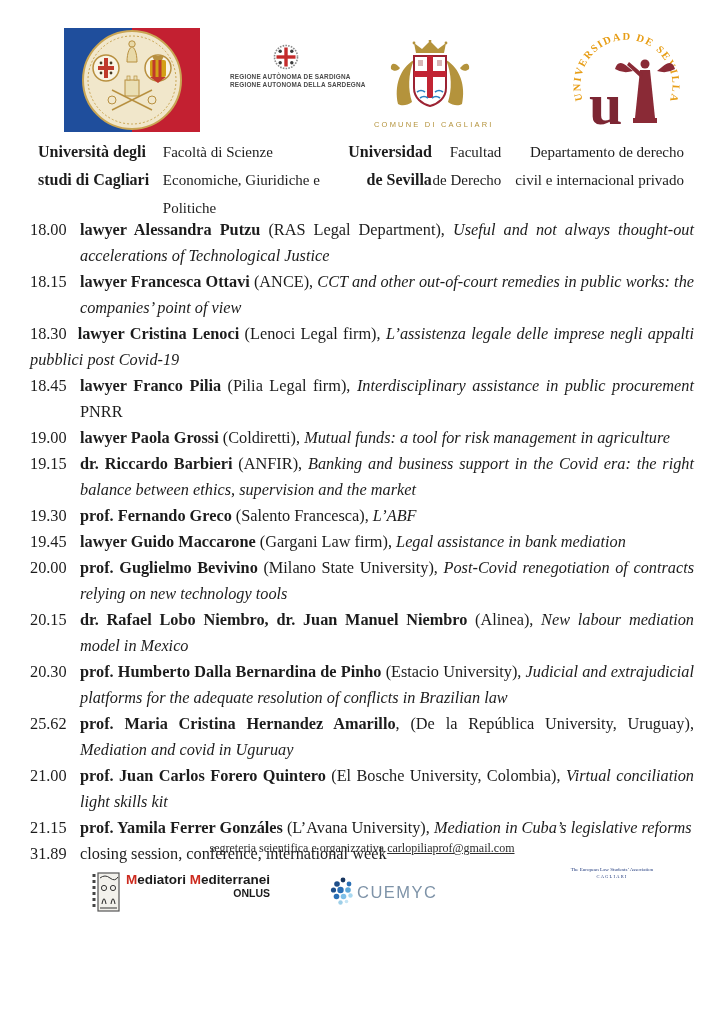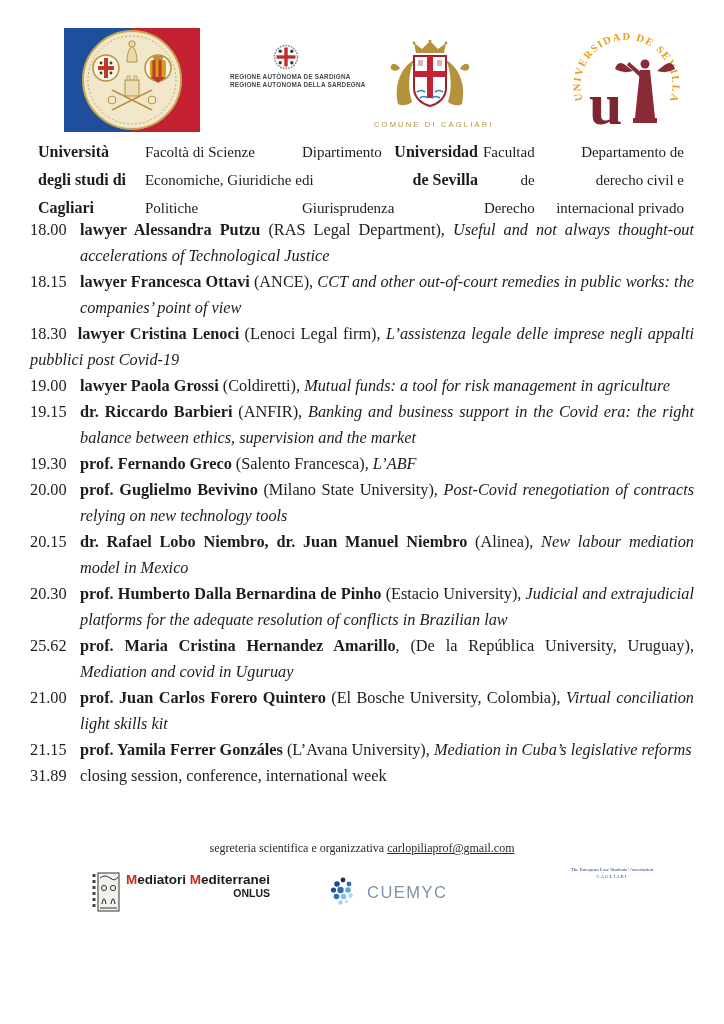--- a/index.html
+++ b/index.html
@@ -43,21 +43,21 @@
   #foot .email{text-decoration:underline;}
 
   
   #mediatori{left:92px;top:872px;display:flex;align-items:flex-start;}
   #mediatori .txt{margin-left:6px;font-family:"Liberation Sans",sans-serif;}
   #mediatori .name{font-weight:bold;font-size:13.5px;color:#1a1a1a;line-height:15px;white-space:nowrap;}
   #mediatori .name .red{color:#cc2a1e;}
   #mediatori .onlus{font-weight:bold;font-size:10.5px;color:#1a1a1a;text-align:right;line-height:13px;}
   #cuemyc{left:330px;top:876px;display:flex;align-items:center;}
   #cuemyc .lbl{font-family:"Liberation Sans",sans-serif;font-size:16.5px;color:#7e93a8;
-    letter-spacing:1.5px;margin-left:11px;}
+    letter-spacing:1.5px;margin-left:1px;}
   #elsa{left:554px;top:866px;width:116px;text-align:center;color:#203a7d;}
   #elsa .logo{font-weight:bold;font-style:italic;font-size:25px;line-height:26px;}
   #elsa .l2{font-size:5px;line-height:7px;}
   #elsa .l3{font-size:4.5px;letter-spacing:1.2px;line-height:7px;}
 </style>
 </head>
 <body>
 
 <div class="abs" id="seal">
   <svg width="136" height="104" viewBox="0 0 136 104">
@@ -154,50 +154,57 @@
       <path d="M78 44 L64 32 L62 35 L76 48 Z"></path>
       <rect x="68" y="88" width="24" height="5"></rect>
     </g>
   </svg>
 </div>
 
 <div class="abs" id="hdr">
   <div class="col">
     <div class="t">Università degli studi di Cagliari</div>
     <div class="s">Facoltà di Scienze Economiche, Giuridiche e Politiche</div>
-    <div class="s">Dipartimento di Giurisprudenza</div>
   </div>
   <div class="col r">
     <div class="t">Universidad de Sevilla</div>
     <div class="s">Facultad de Derecho</div>
     <div class="s">Departamento de derecho civil e internacional privado</div>
   </div>
 </div>
 
 <div class="abs" id="sched">
     <div class="entry">
       <span class="time">18.00</span>
       <span class="content"><span class="speaker">lawyer Alessandra Putzu</span><span class="mid"> (RAS Legal Department), </span><span class="title">Useful and not always thought-out accelerations of Technological Justice</span></span>
     </div>
     <div class="entry">
       <span class="time">18.15</span>
       <span class="content"><span class="speaker">lawyer Francesca Ottavi</span><span class="mid"> (ANCE), </span><span class="title">CCT and other out-of-court remedies in public works: the companies’ point of view</span></span>
     </div>
     <div class="entry flush"><span class="time">18.30</span><span class="content"><span class="speaker">lawyer Cristina Lenoci</span><span class="mid"> (Lenoci Legal firm), </span><span class="title">L’assistenza legale delle imprese negli appalti pubblici post Covid-19</span></span></div>
     <div class="entry">
+      <span class="time">18.45</span>
+      <span class="content"><span class="speaker">lawyer Franco Pilia</span><span class="mid"> (Pilia Legal firm), </span><span class="title">Interdisciplinary assistance in public procurement</span><span class="tail"> PNRR</span></span>
+    </div>
+    <div class="entry">
       <span class="time">19.00</span>
       <span class="content"><span class="speaker">lawyer Paola Grossi</span><span class="mid"> (Coldiretti), </span><span class="title">Mutual funds: a tool for risk management in agriculture</span></span>
     </div>
     <div class="entry">
       <span class="time">19.15</span>
       <span class="content"><span class="speaker">dr. Riccardo Barbieri</span><span class="mid"> (ANFIR), </span><span class="title">Banking and business support in the Covid era: the right balance between ethics, supervision and the market</span></span>
     </div>
     <div class="entry">
       <span class="time">19.30</span>
       <span class="content"><span class="speaker">prof. Fernando Greco</span><span class="mid"> (Salento Francesca), </span><span class="title">L’ABF</span></span>
+    </div>
+    <div class="entry">
+      <span class="time">19.45</span>
+      <span class="content"><span class="speaker">lawyer Guido Maccarone</span><span class="mid"> (Gargani Law firm), </span><span class="title">Legal assistance in bank mediation</span></span>
     </div>
     <div class="entry">
       <span class="time">20.00</span>
       <span class="content"><span class="speaker">prof. Guglielmo Bevivino</span><span class="mid"> (Milano State University), </span><span class="title">Post-Covid renegotiation of contracts relying on new technology tools</span></span>
     </div>
     <div class="entry">
       <span class="time">20.15</span>
       <span class="content"><span class="speaker">dr. Rafael Lobo Niembro, dr. Juan Manuel Niembro</span><span class="mid"> (Alinea), </span><span class="title">New labour mediation model in Mexico</span></span>
     </div>
     <div class="entry">

